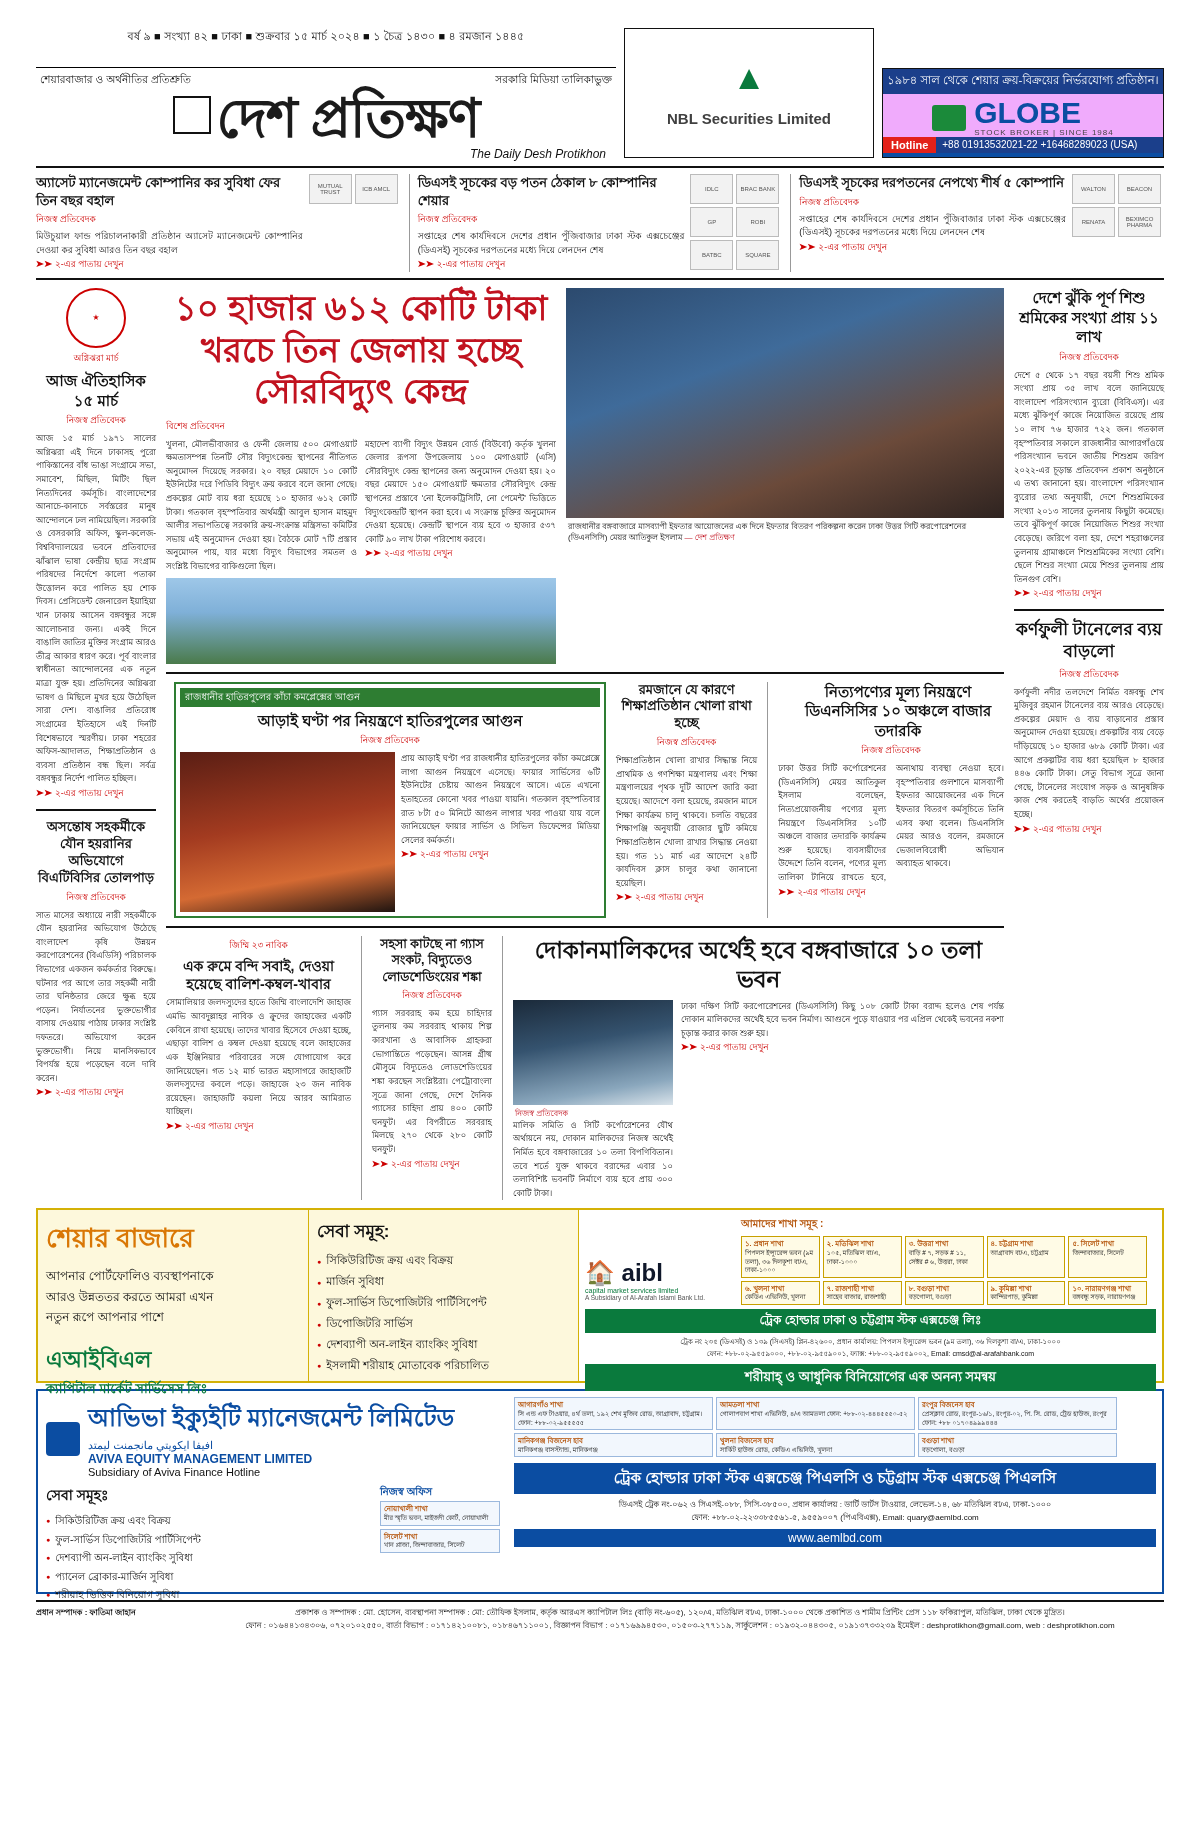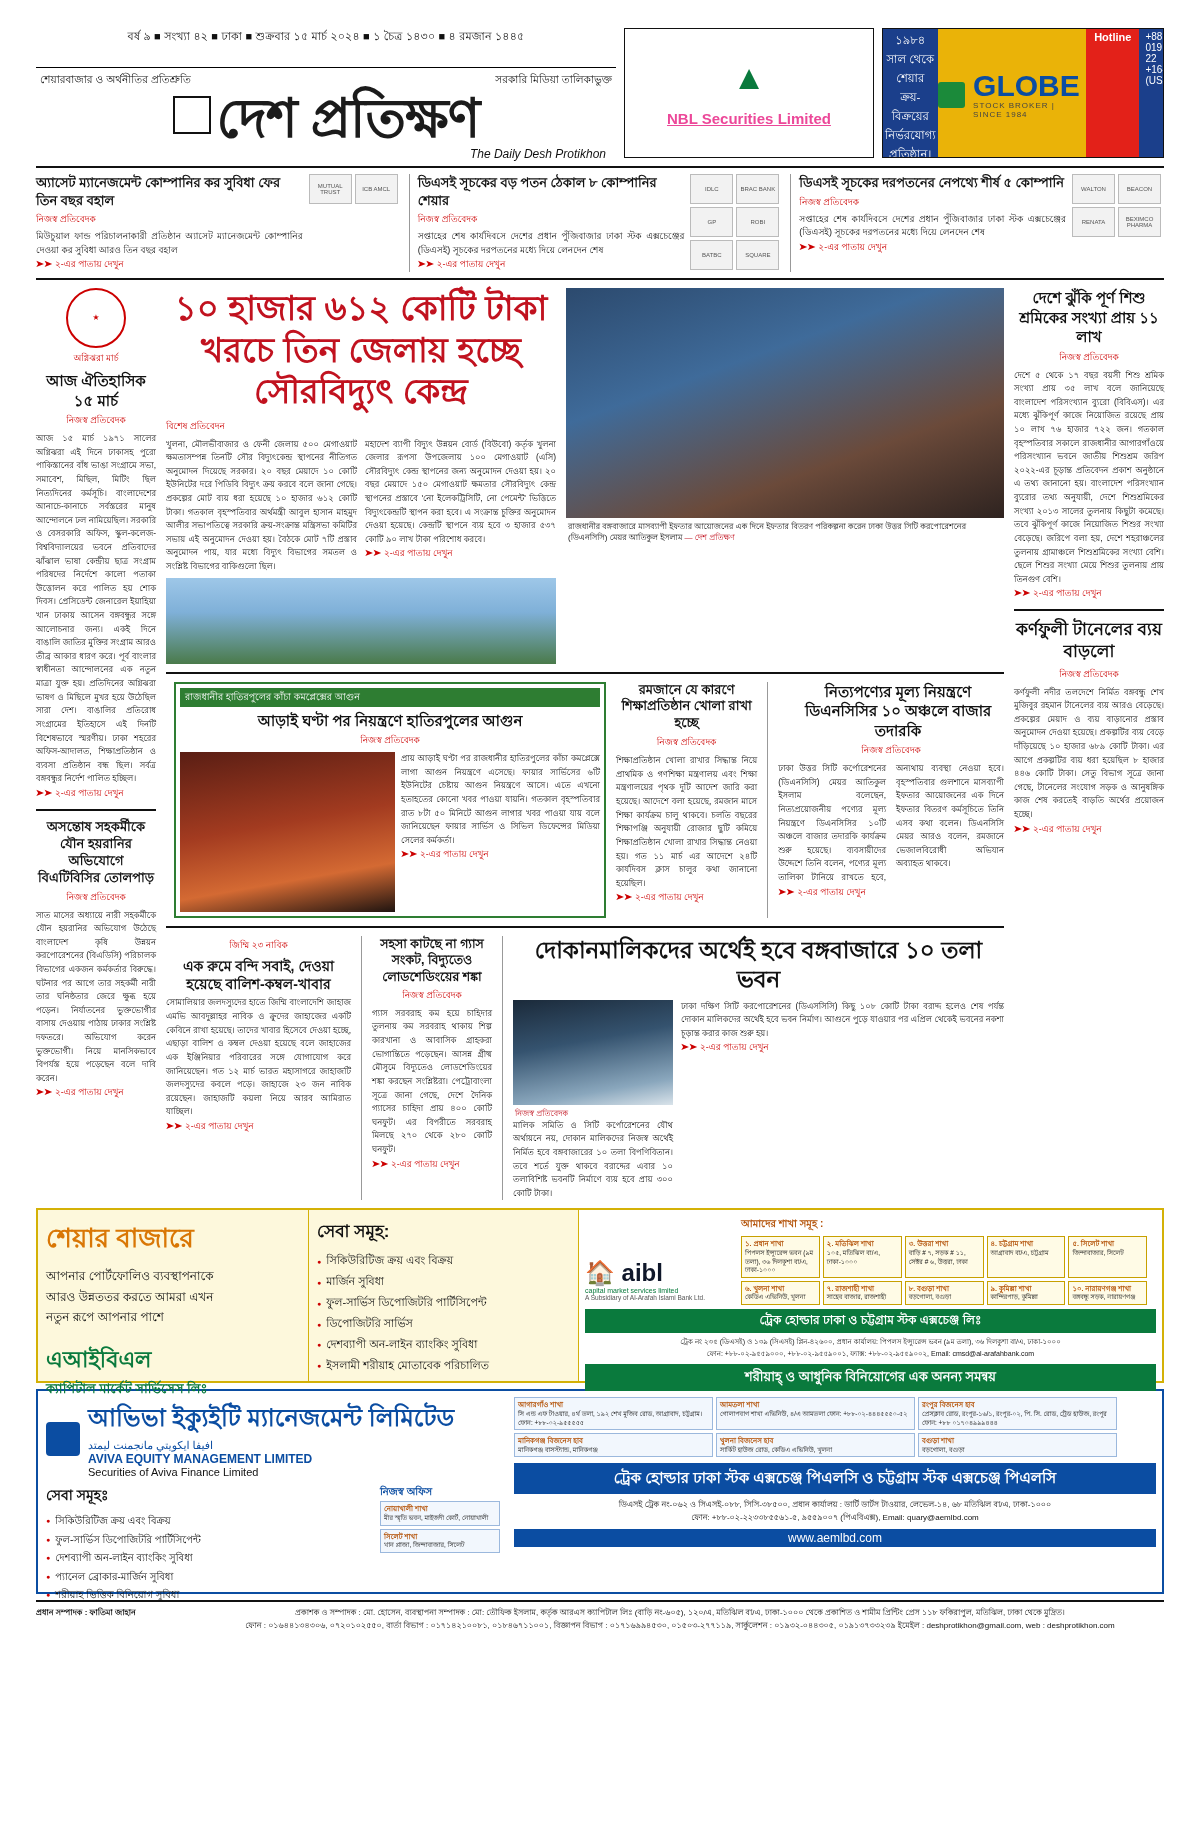--- a/index.html
+++ b/index.html
@@ -30,23 +30,23 @@
   .masthead-sub { text-align:right; font-size:12px; font-style:italic; padding-right:10px; margin-top:2px; }
   .logo-box {
     width:38px;height:38px;border:2px solid #111;display:inline-block;vertical-align:middle;
     margin-right:6px; position:relative; top:-8px;
   }
   .nbl {
     width:250px; border:1px solid #111; display:flex; flex-direction:column;
     align-items:center; justify-content:center; background:#fff;
   }
   .nbl .mark { font-size:34px; color:#0a7a3d; line-height:1; }
-  .nbl .name { font-size:15px; font-weight:bold; color:#ec4899; margin-top:16px;text-decoration:underline; }
+  .nbl .name { font-size:15px; font-weight:bold; color:#404040; margin-top:16px; }
   .globe {
-    flex:1; border:1px solid #111; background:#eab308; display:flex; flex-direction:row; overflow:hidden;
+    flex:1; border:1px solid #111; background:#f0abfc; display:flex; flex-direction:column; overflow:hidden;margin-top:40px;
   }
   .globe .top { background:#1b3f8b; color:#fff; font-size:11.5px; text-align:center; padding:3px 2px; }
   .globe .mid { display:flex; align-items:center; justify-content:center; gap:8px; padding:4px 0 0; }
   .globe .gname { font-size:30px; font-weight:bold; color:#0b4da2; line-height:1; }
   .globe .gsub { font-size:8px; color:#444; letter-spacing:1px; }
   .globe .hot { display:flex; font-size:11px; }
   .globe .hotl { background:#e32119; color:#fff; padding:2px 8px; font-weight:bold; }
   .globe .hotr { background:#1b3f8b; color:#fff; padding:2px 6px; flex:1; font-size:10px; }
   .globe .url { background:#0b4da2; color:#fff; text-align:center; font-size:13px; padding:2px; }
   .gicon { width:34px;height:26px;background:#1b8a3a;border-radius:3px; }
@@ -408,21 +408,21 @@
   </div>
 
   <div class="ad-aviva">
     <div class="c1">
       <div style="display:flex;align-items:center;gap:8px;">
         <div style="width:34px;height:34px;background:#0b4da2;border-radius:4px;"></div>
         <div>
           <div class="avivatitle">আভিভা ইক্যুইটি ম্যানেজমেন্ট লিমিটেড</div>
           <div style="font-size:11px;color:#0b4da2;">افيفا ايكويتي مانجمنت ليمتد</div>
           <div style="font-size:12px;font-weight:bold;color:#0b4da2;">AVIVA EQUITY MANAGEMENT LIMITED</div>
-          <div style="font-size:11px;">Securities of Aviva Finance Limited</div>
+          <div style="font-size:11px;">Subsidiary of Aviva Finance Hotline</div>
         </div>
       </div>
       <div style="display:flex;gap:10px;margin-top:6px;">
         <div style="flex:1;">
           <div style="font-size:14px;font-weight:bold;">সেবা সমূহঃ</div>
           <ul class="bullets" style="font-size:10px;line-height:1.85;">
             <li>সিকিউরিটিজ ক্রয় এবং বিক্রয়</li>
             <li>ফুল-সার্ভিস ডিপোজিটরি পার্টিসিপেন্ট</li>
             <li>দেশব্যাপী অন-লাইন ব্যাংকিং সুবিধা</li>
             <li>প্যানেল ব্রোকার-মার্জিন সুবিধা</li>

